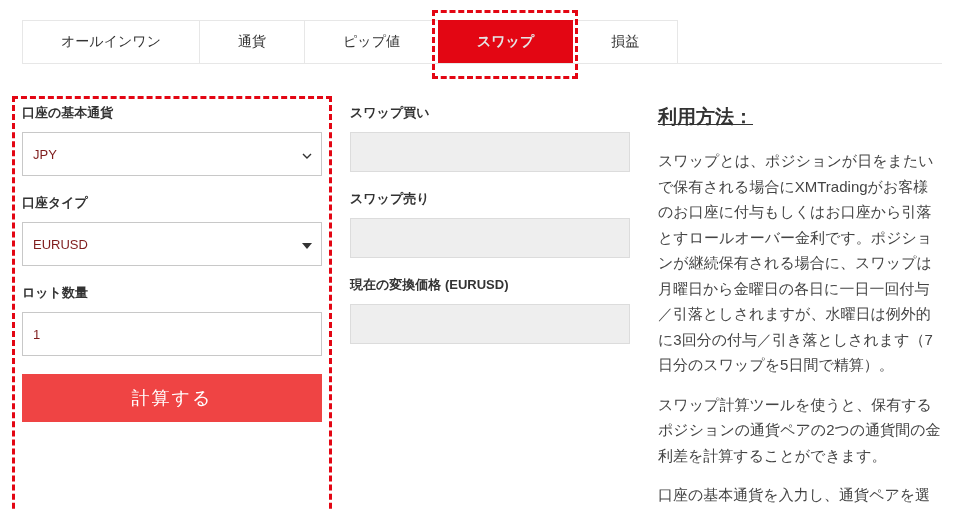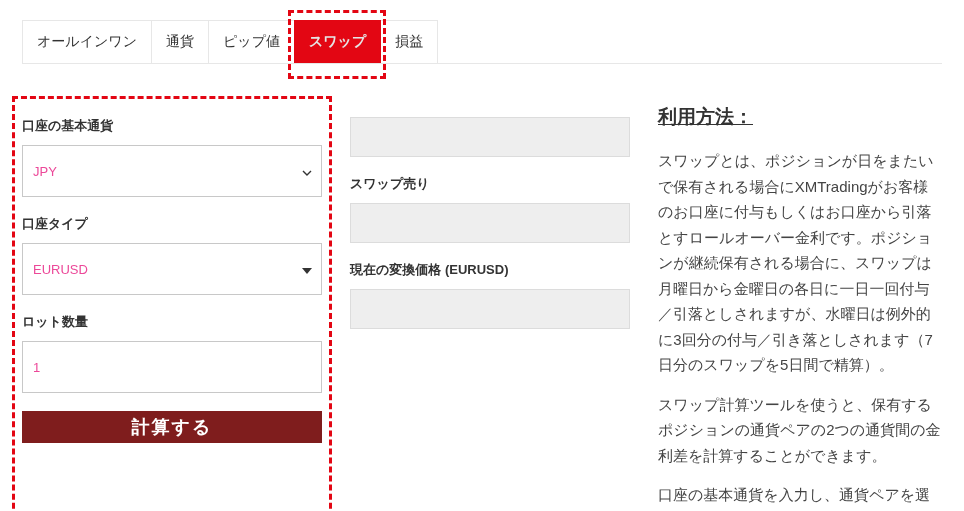--- a/index.html
+++ b/index.html
@@ -13,21 +13,21 @@
     font-size: 14px;
     color: #333;
   }
 
   
   .tabs {
     display: flex;
     border-bottom: 1px solid #e7e7e7;
   }
   .tab {
-    padding: 12px 14px;
+    padding: 12px 38px;
     border: 1px solid #e7e7e7;
     border-bottom: none;
     background: #fff;
     cursor: pointer;
     font-size: 14px;
     color: #333;
     margin-right: -1px;
     white-space: nowrap;
   }
   .tab.active {
@@ -64,35 +64,35 @@
   .col-right  { flex: 1; }
 
   .left-dashed {
     top: -8px;
     left: -10px;
     right: -10px;
     bottom: -8px;
   }
 
   
-  .field { margin-bottom: 18px; margin-top: 13px; }
+  .field { margin-bottom: 18px; }
   .field-label {
     font-weight: bold;
     font-size: 13px;
     margin-bottom: 10px;
   }
   select, input[type="text"] {
     width: 100%;
-    height: 52px;
+    height: 44px;
     padding: 0 10px;
     border: 1px solid #c8c8c8;
     background: #fff;
     font-size: 13px;
     font-family: inherit;
-    color: #ec4899;
+    color: #7f1d1d;
   }
   select {
     appearance: none;
     -webkit-appearance: none;
     background-image: none;
     padding-right: 28px;
   }
   .select-wrap {
     position: relative;
   }
@@ -108,25 +108,25 @@
 
   .readonly-box {
     width: 100%;
     height: 40px;
     background: #eeeeee;
     border: 1px solid #dcdcdc;
   }
 
   .btn-calc {
     width: 100%;
-    height: 32px;
-    background: #7f1d1d;
+    height: 48px;
+    background: #ef4444;
     color: #fff;
     font-size: 18px;
-    font-weight: bold;
+    font-weight: normal;
     border: none;
     cursor: pointer;
     letter-spacing: 2px;
   }
 
   
   .howto-title {
     font-weight: bold;
     font-size: 19px;
     margin-bottom: 18px;
@@ -190,20 +190,21 @@
     <div class="field">
       <div class="field-label">ロット数量</div>
       <input type="text" value="1" style="">
     </div>
 
     <button class="btn-calc">計算する</button>
   </div>
 
   <div class="col-middle">
     <div class="field">
+      <div class="field-label">スワップ買い</div>
       <div class="readonly-box"></div>
     </div>
     <div class="field">
       <div class="field-label">スワップ売り</div>
       <div class="readonly-box"></div>
     </div>
     <div class="field">
       <div class="field-label">現在の変換価格 (EURUSD)</div>
       <div class="readonly-box"></div>
     </div>

